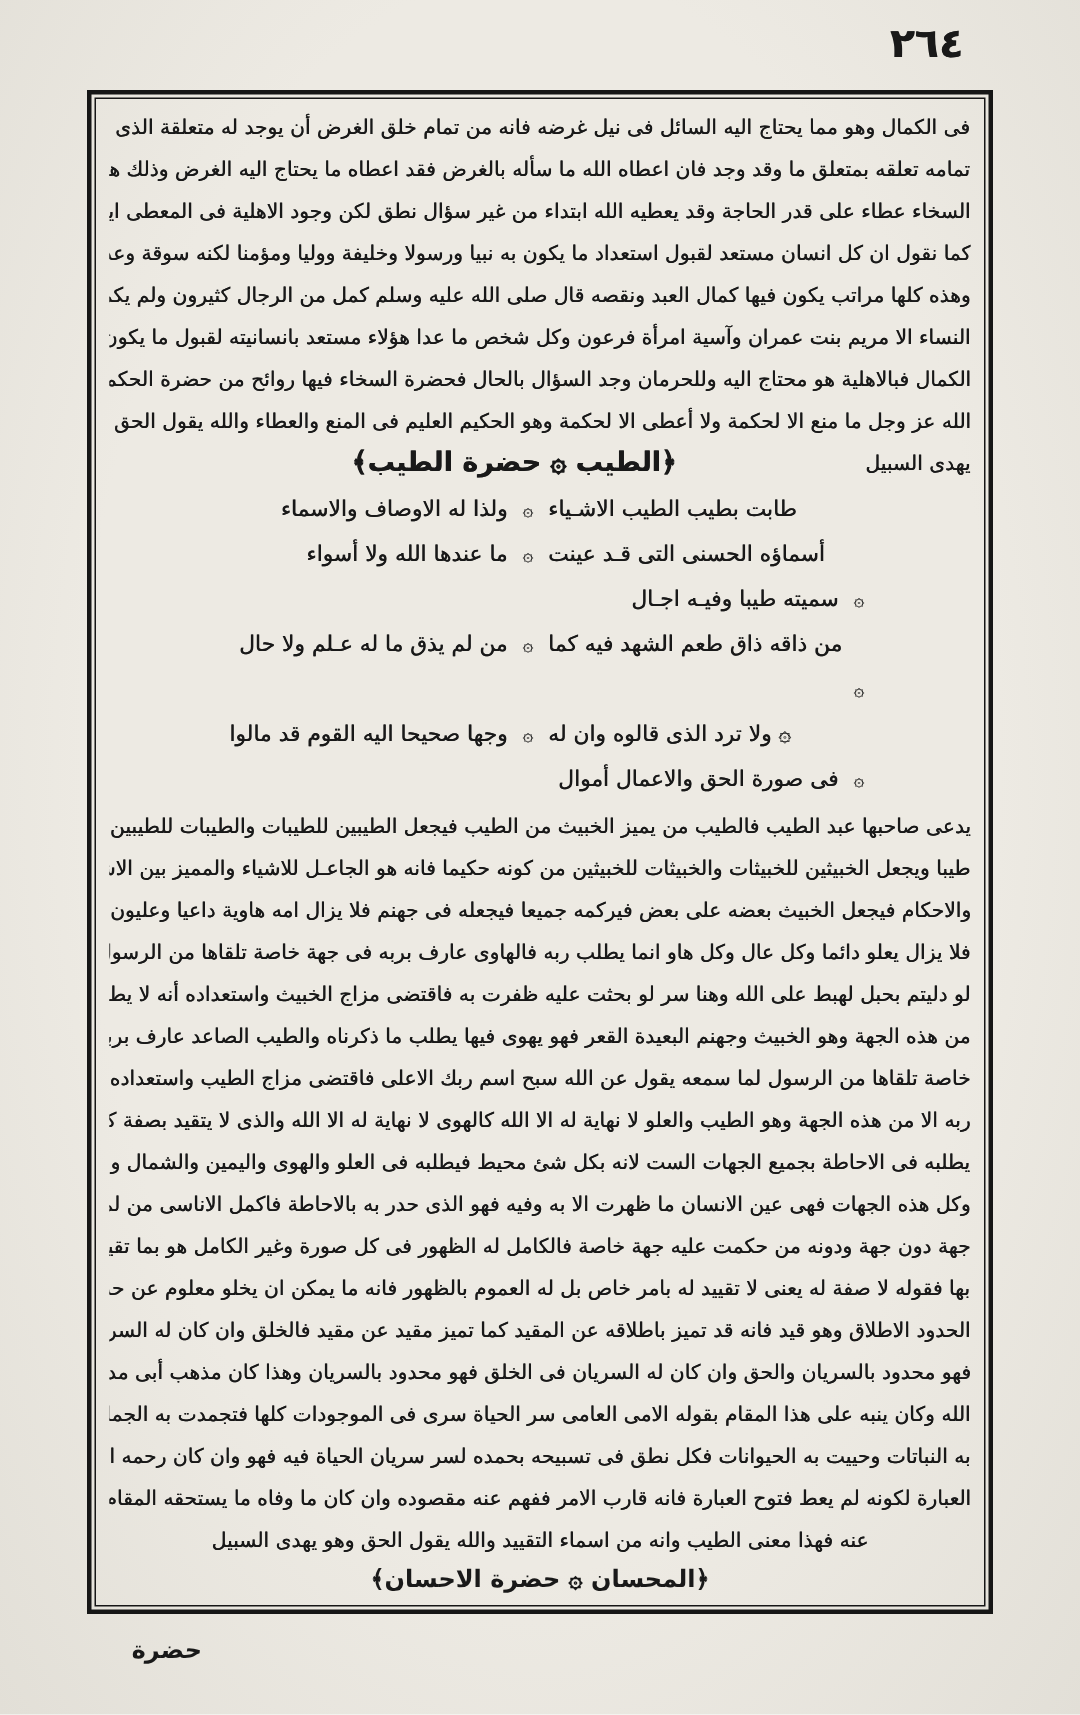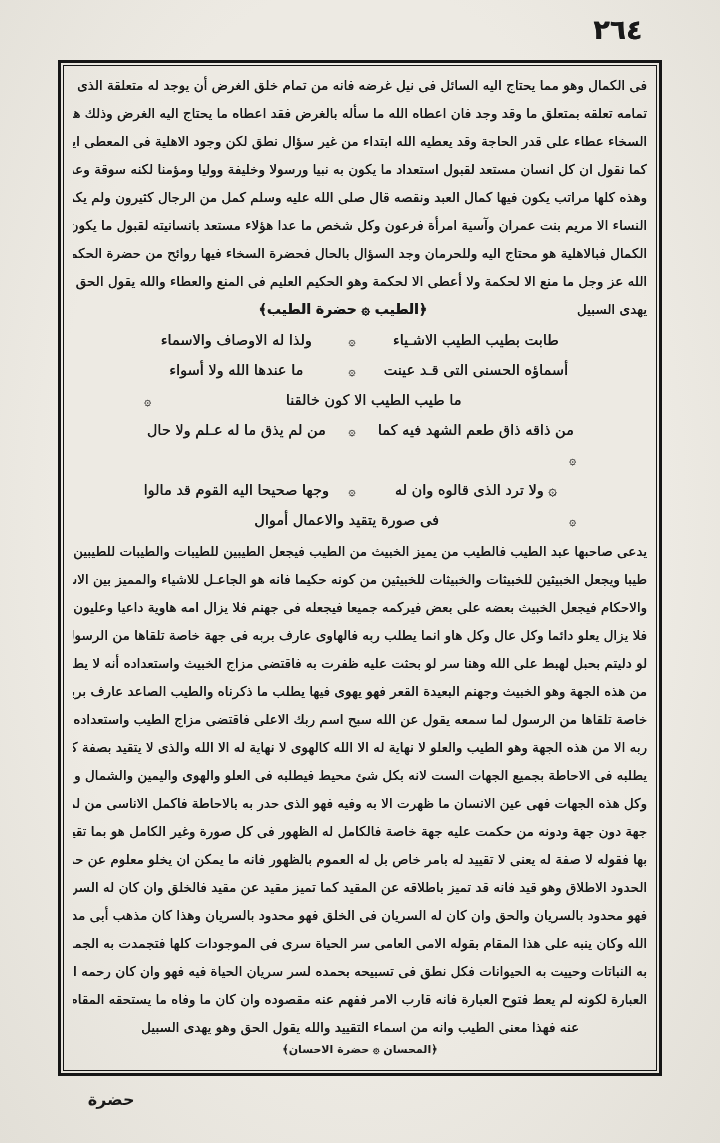--- a/index.html
+++ b/index.html
@@ -53,45 +53,45 @@
   .heading-row{
     position:relative;
     text-align:right;
     text-align-last:right;
   }
   .sheading{
     position:absolute;
     left:47%;
     transform:translateX(-50%);
     font-weight:bold;
-    font-size:14px;
+    font-size:18px;
     white-space:nowrap;
   }
   .poetry{
     width:452px;
     margin:2px auto 2px auto;
   }
   .verse{
     display:flex;
     direction:rtl;
     align-items:baseline;
     font-size:14.5px;
     line-height:30px;
     height:30px;
     text-shadow:0.35px 0 0 currentColor;
     white-space:nowrap;
   }
-  .hemi-r{flex:1.08;text-align:center;overflow:hidden;}
-  .hemi-l{flex:1;text-align:center;overflow:hidden;}
+  .hemi-r{flex:1.08;text-align:left;overflow:hidden;}
+  .hemi-l{flex:1;text-align:right;overflow:hidden;}
   .vsep{margin:0 10px;font-size:12px;}
   .footer-heading{
     margin-top:2px;
     text-align:center;
     font-weight:bold;
-    font-size:11px;
+    font-size:16px;
     direction:rtl;
   }
   .catchword{
     position:absolute;
     left:88px;top:1090px;
     font-size:16px;font-weight:bold;
     direction:rtl;
     transform:skewX(-6deg);
   }
 </style>
@@ -125,39 +125,39 @@
           <span class="hemi-r">طابت بطيب الطيب الاشـياء</span>
           <span class="vsep">۞</span>
           <span class="hemi-l">ولذا له الاوصاف والاسماء</span>
         </div>
         <div class="verse">
           <span class="hemi-r">أسماؤه الحسنى التى قـد عينت</span>
           <span class="vsep">۞</span>
           <span class="hemi-l">ما عندها الله ولا أسواء</span>
         </div>
         <div class="verse">
-          <span class="hemi-r">ما طيب الطيب الا كون خالقنا</span>
           <span class="vsep">۞</span>
+          <span class="hemi-l">سميته طيبا وفيـه اجـال</span>
         </div>
         <div class="verse">
           <span class="hemi-r">من ذاقه ذاق طعم الشهد فيه كما</span>
           <span class="vsep">۞</span>
           <span class="hemi-l">من لم يذق ما له عـلم ولا حال</span>
         </div>
         <div class="verse">
           <span class="vsep">۞</span>
         </div>
         <div class="verse">
           <span class="hemi-r">۞  ولا ترد الذى قالوه وان له</span>
           <span class="vsep">۞</span>
           <span class="hemi-l">وجها صحيحا اليه القوم قد مالوا</span>
         </div>
         <div class="verse">
           <span class="vsep">۞</span>
-          <span class="hemi-l">فى صورة يتقيد والاعمال أموال</span>
+          <span class="hemi-l">فى صورة الحق والاعمال أموال</span>
         </div>
       </div>
 
       <div>
         <div class="pline">يدعى صاحبها عبد الطيب فالطيب من يميز الخبيث من الطيب فيجعل الطيبين للطيبات والطيبات للطيبين من كونه</div>
         <div class="pline">طيبا ويجعل الخبيثين للخبيثات والخبيثات للخبيثين من كونه حكيما فانه هو الجاعـل للاشياء والمميز بين الاشـياء</div>
         <div class="pline">والاحكام فيجعل الخبيث بعضه على بعض فيركمه جميعا فيجعله فى جهنم فلا يزال امه هاوية داعيا وعليون للطيبين</div>
         <div class="pline">فلا يزال يعلو دائما وكل عال وكل هاو انما يطلب ربه فالهاوى عارف بربه فى جهة خاصة تلقاها من الرسول لما سمعه يقول</div>
         <div class="pline">لو دليتم بحبل لهبط على الله وهنا سر لو بحثت عليه ظفرت به فاقتضى مزاج الخبيث واستعداده أنه لا يطلب ربه الا</div>
         <div class="pline">من هذه الجهة وهو الخبيث وجهنم البعيدة القعر فهو يهوى فيها يطلب ما ذكرناه والطيب الصاعد عارف بربه فى جهة</div>

